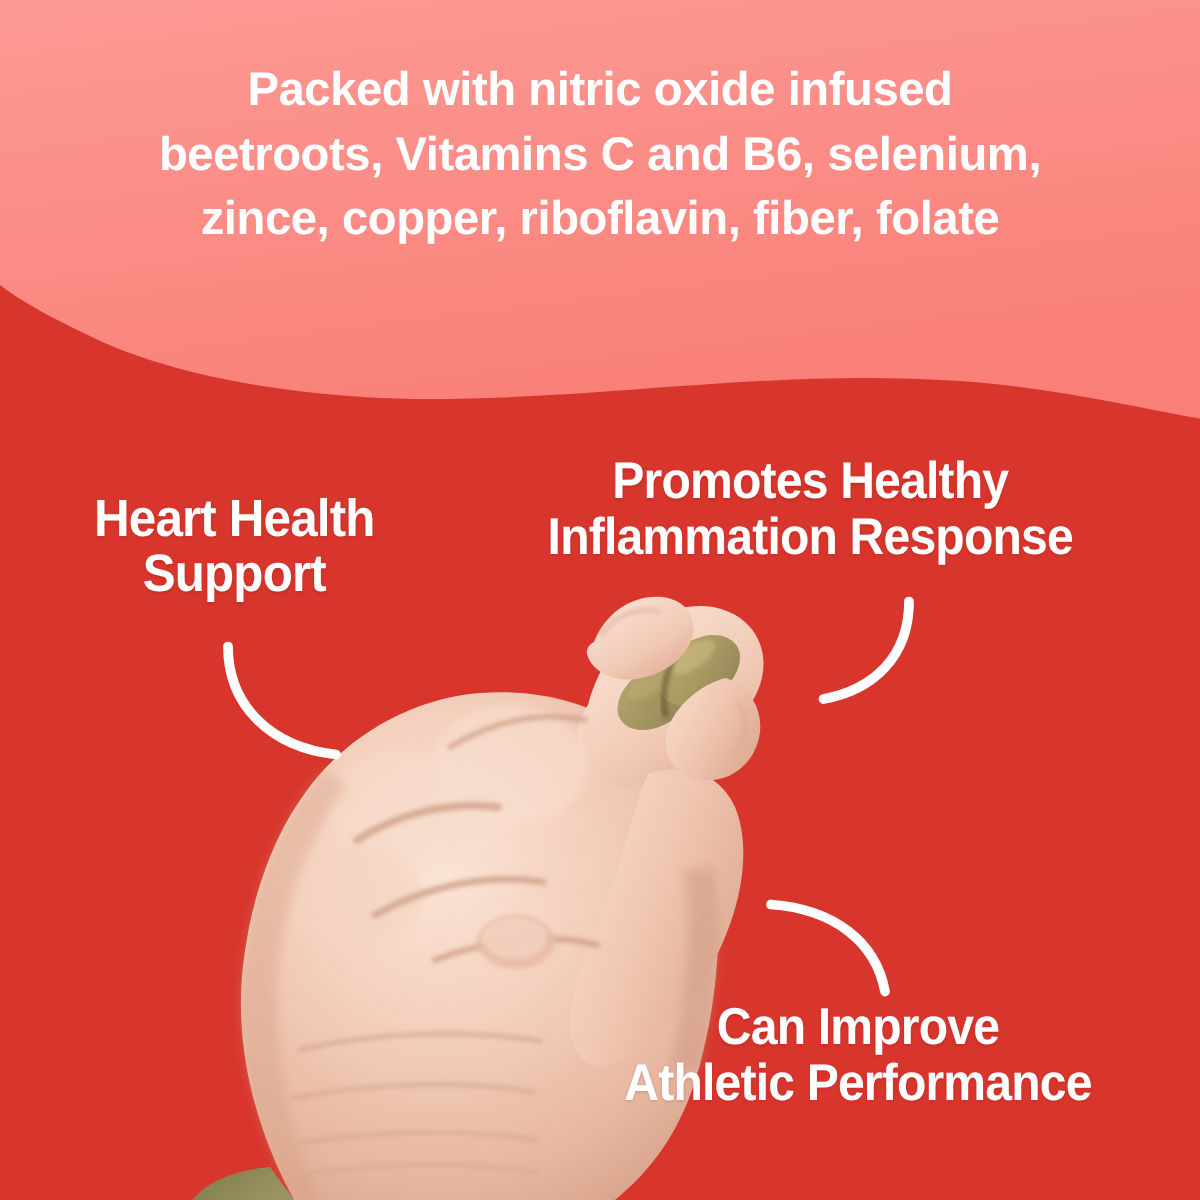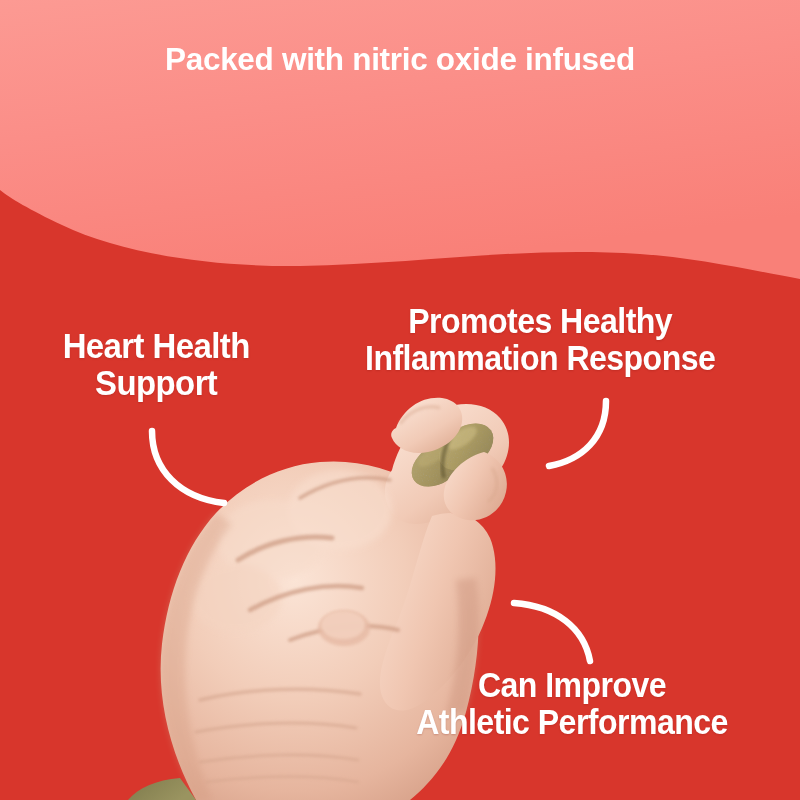--- a/index.html
+++ b/index.html
@@ -303,20 +303,22 @@
   <svg class="arcs-svg" viewBox="0 0 800 800" xmlns="http://www.w3.org/2000/svg">
     <g stroke="#FFFFFF" stroke-width="6.5" fill="none" stroke-linecap="round">
       <path d="M152,431 C152,470 180,498 224,503"></path>
       <path d="M606,401 C606,438 582,460 549,466"></path>
       <path d="M514,603 C556,606 584,628 590,661"></path>
     </g>
   </svg>
 
   <div class="headline-block">
     <span class="headline-line">Packed with nitric oxide infused</span>
+    <span class="headline-line">beetroots, Vitamins C and B6, selenium,</span>
+    <span class="headline-line">zince, copper, riboflavin, fiber, folate</span>
   </div>
 
   <div class="benefit" id="benefit-heart">
     <span class="bl">Heart Health</span>
     <span class="bl">Support</span>
   </div>
 
   <div class="benefit" id="benefit-inflammation">
     <span class="bl">Promotes Healthy</span>
     <span class="bl">Inflammation Response</span>

